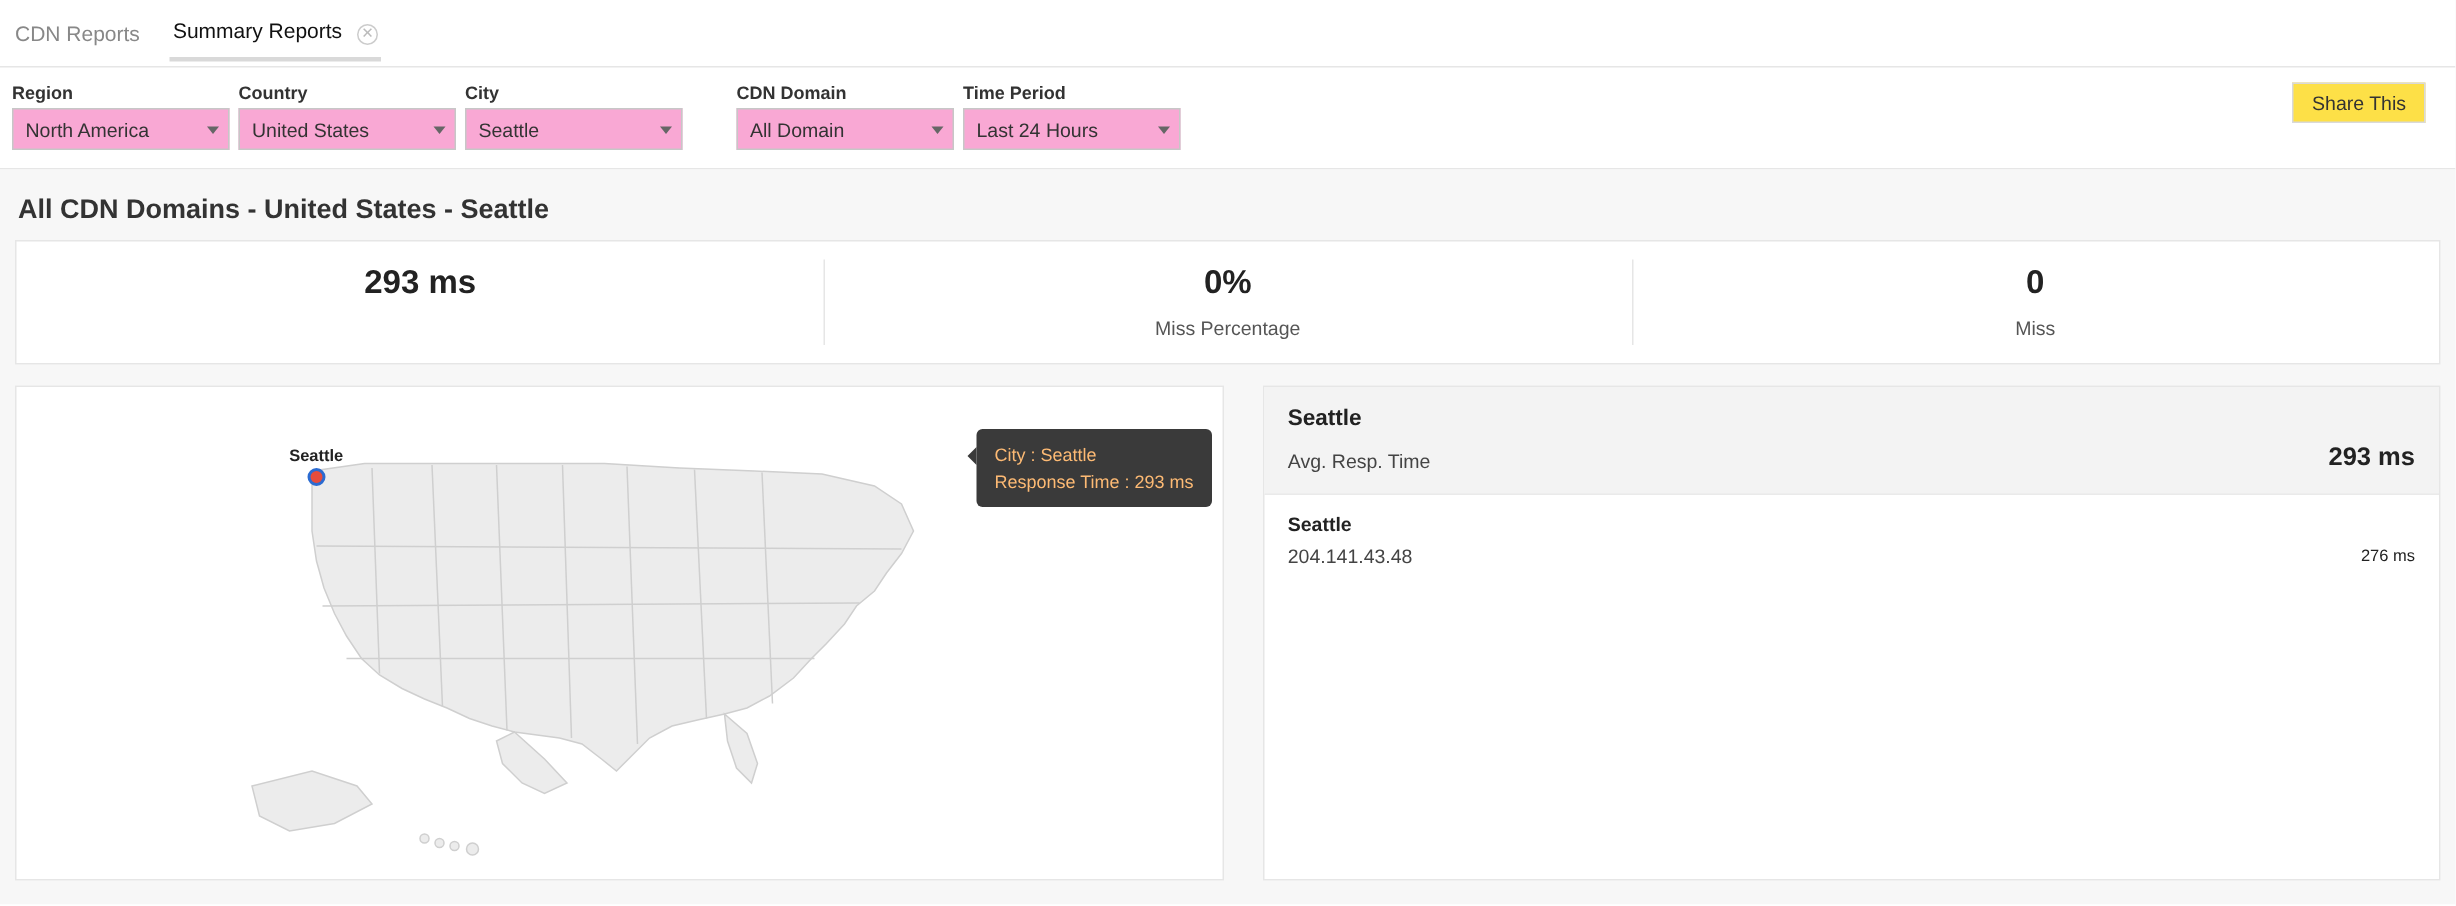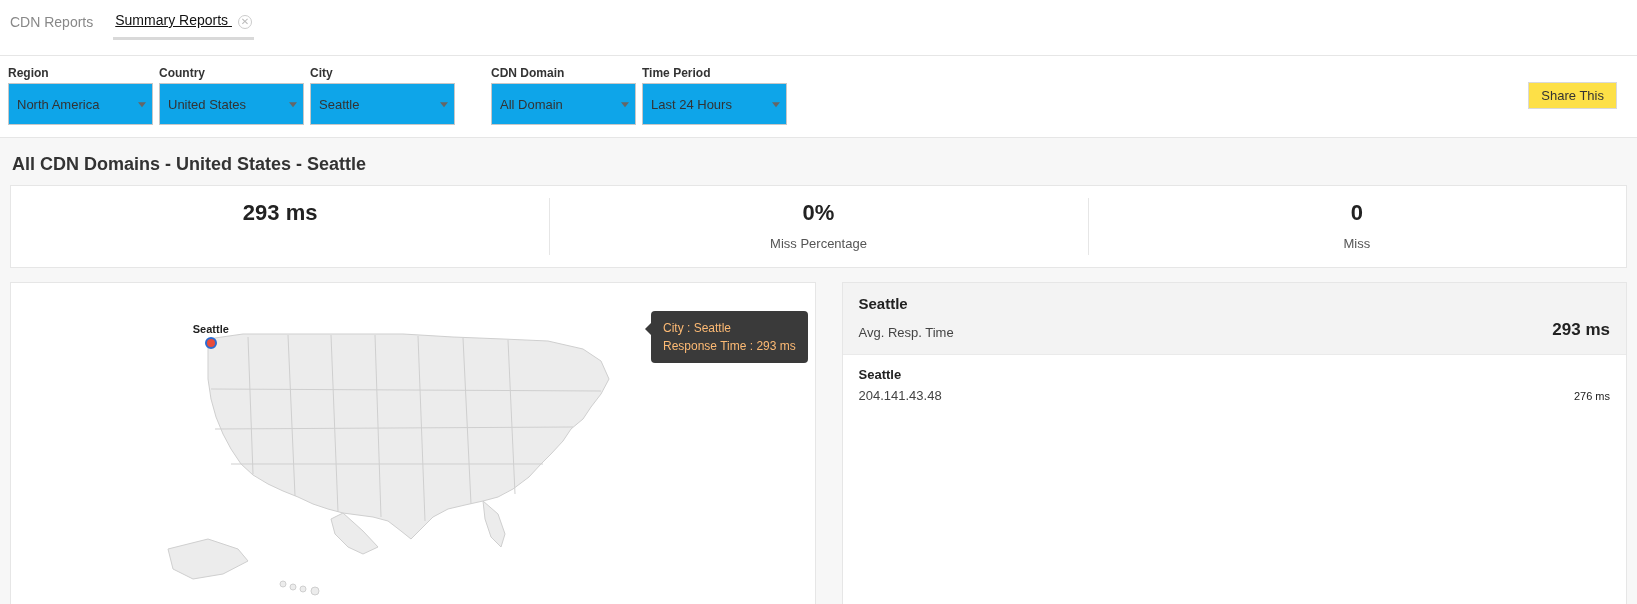--- a/index.html
+++ b/index.html
@@ -7,68 +7,67 @@
     font-family: "Segoe UI", "Helvetica Neue", Arial, sans-serif;
     font-size: 13px;
     color: #222;
     background: #fff;
     width: 1637px;
   }
   .tabs {
     display: flex;
     align-items: center;
     gap: 18px;
-    padding: 6px 8px 16px 8px;
+    padding: 6px 8px 4px 8px;
     border-bottom: 1px solid #e6e6e6;
   }
   .tab {
     padding: 6px 2px 8px 2px;
     color: #888;
     cursor: pointer;
     font-size: 14px;
   }
   .tab.active {
     color: #111;
     font-weight: 500;
     border-bottom: 3px solid #d9d9d9;
     margin-bottom: -1px;
-    text-decoration: underline;
   }
   .tab .close-icon {
     display: inline-flex;
     width: 14px; height: 14px;
     border: 1px solid #ccc;
     border-radius: 50%;
     color: #bbb;
     font-size: 10px;
     line-height: 12px;
     justify-content: center;
     align-items: center;
     margin-left: 6px;
   }
   .filters-bar {
     display: flex;
-    align-items: center;
+    align-items: flex-start;
     gap: 6px;
     padding: 10px 8px 12px 8px;
     border-bottom: 1px solid #e6e6e6;
   }
   .filter-group { display: flex; flex-direction: column; }
   .filter-group label {
     font-size: 12px;
     color: #333;
     font-weight: 600;
     margin-bottom: 3px;
   }
   .select {
     position: relative;
     border: 1px solid #c7c7c7;
-    background: #0ea5e9;
+    background: #f9a8d4;
     min-width: 140px;
-    height: 42px;
+    height: 28px;
     display: flex;
     align-items: center;
     padding: 0 24px 0 8px;
     font-size: 13px;
     color: #333;
     cursor: pointer;
   }
   .select .caret {
     position: absolute;
     right: 6px; top: 50%;

